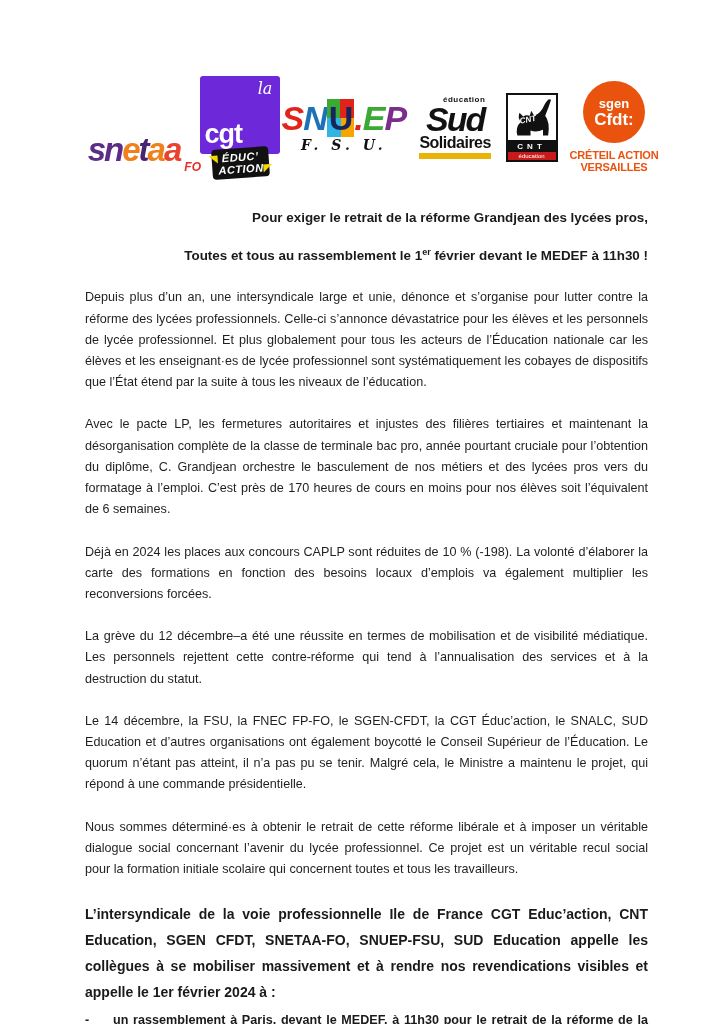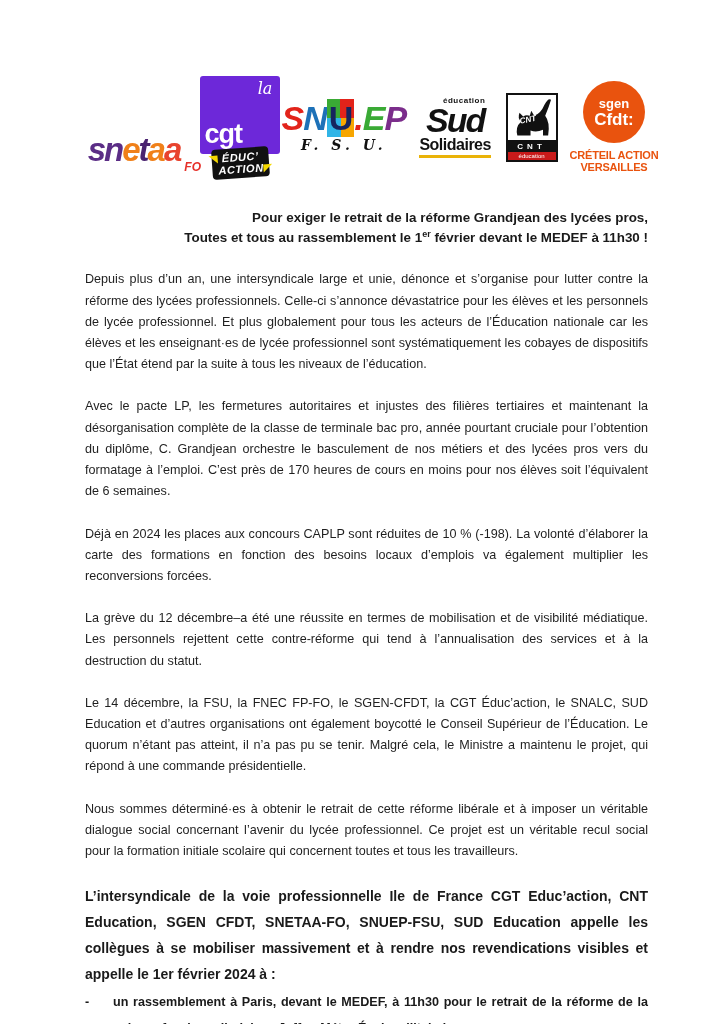--- a/index.html
+++ b/index.html
@@ -57,21 +57,21 @@
   }
   .snuep-word .s3 { color: #e2231a; }
   .snuep-word .s4 { color: #3aaa35; }
   .snuep-word .s5 { color: #7b2d8b; }
   .snuep-fsu { margin-top: 2px; text-align: center; font-family: "DejaVu Serif", serif; font-weight: 700; font-style: italic; font-size: 14px; letter-spacing: 4px; color: #111111; }
 
   
   .sud { width: 84px; }
   .sud-top { font-size: 8px; font-weight: 700; color: #111111; align-self: center; margin-left: 18px; letter-spacing: 0.5px; }
   .sud-main { font-weight: 800; font-style: italic; font-size: 34px; line-height: 0.9; color: #111111; letter-spacing: -2px; }
-  .sud-sub { font-weight: 800; font-size: 16px; letter-spacing: -0.5px; color: #111111; border-bottom: 3px solid #eab308; padding-bottom: 1px; }
+  .sud-sub { font-weight: 800; font-size: 16px; letter-spacing: -0.5px; color: #111111; border-bottom: 6px solid #eab308; padding-bottom: 1px; }
 
   
   .cnt { width: 54px; }
   .cnt-box { box-sizing: border-box; width: 52px; border: 2px solid #111111; background: #ffffff; }
   .cnt-cat { display: block; margin: 1px auto 0; }
   .cnt-band { background: #111111; color: #ffffff; font-weight: 700; font-size: 8px; text-align: center; letter-spacing: 4px; padding: 2px 0 1px; }
   .cnt-sub { background: #c81a1a; color: #ffffff; font-size: 6px; text-align: center; padding: 1px 0; }
 
   
   .sgen { width: 96px; }
@@ -80,21 +80,21 @@
     background: #e9530e; color: #ffffff;
     display: flex; flex-direction: column; align-items: center; justify-content: center;
   }
   .sgen-c1 { font-weight: 700; font-size: 13px; line-height: 14px; }
   .sgen-c2 { font-weight: 800; font-size: 17px; line-height: 17px; }
   .sgen-region { margin-top: 6px; text-align: center; color: #e9530e; font-weight: 800; font-size: 11px; line-height: 12px; letter-spacing: -0.2px; }
 
   
   .title { text-align: right; font-weight: 700; font-size: 13.4px; color: #1a1a1a; }
   .title-1 { margin-top: 26px; }
-  .title-2 { margin-top: 4px; }
+  .title-2 { margin-top: 22px; }
   .title sup { font-size: 9px; }
 
   .body-text { margin-top: 24px; }
   .para {
     text-align: justify;
     font-size: 12.6px; line-height: 21.2px;
     margin: 0 0 21px 0;
     color: #1f1f1f;
   }
   .para-bold {

